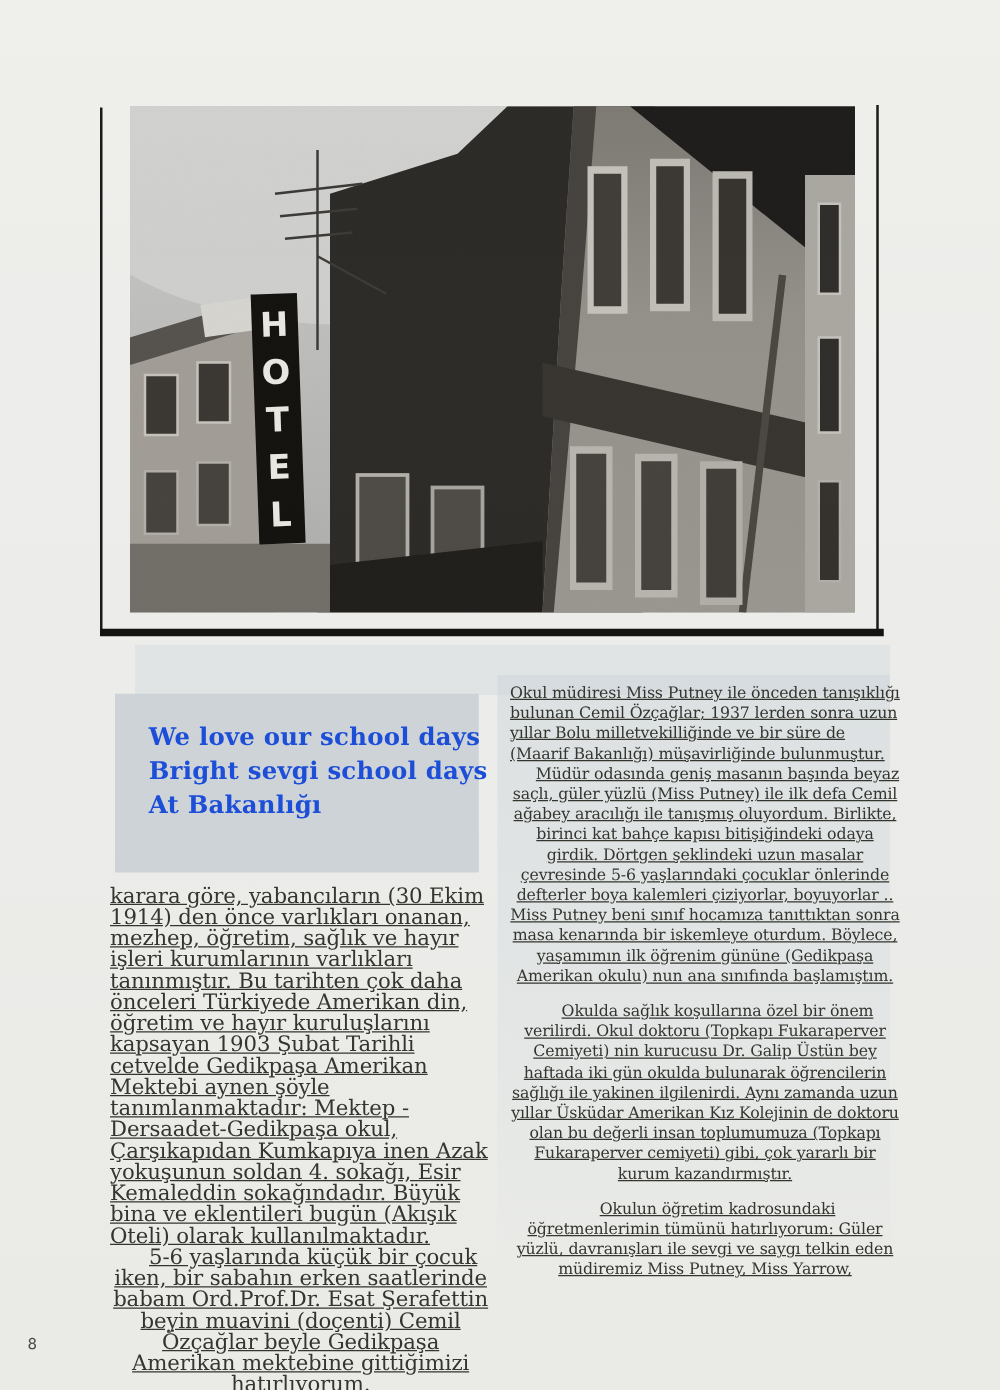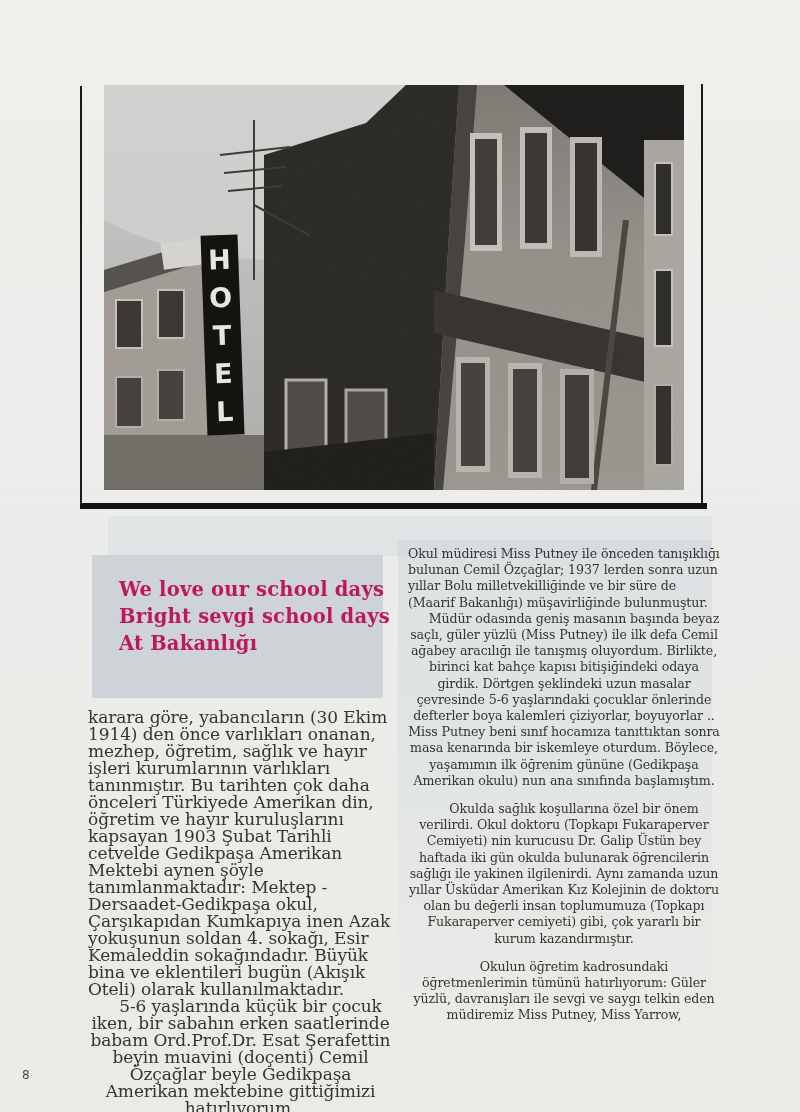--- a/index.html
+++ b/index.html
@@ -35,27 +35,27 @@
   }
   .photo svg{display:block;width:100%;height:100%;}
   
   .poem-box{
     position:absolute;left:92px;top:555px;width:291px;height:143px;
     background:#cdd3d7;
     padding:0;box-sizing:border-box;
   }
   .poem-line{
     margin-left:27px;
-    font-weight:bold;font-size:19.5px;line-height:27px;color:#be185d;
+    font-weight:bold;font-size:19.5px;line-height:27px;color:#1d4ed8;
     letter-spacing:.2px;white-space:nowrap;
   }
   .poem-line:first-child{padding-top:21px;}
   
   .col{position:absolute;color:#34352f;}
-  .col p{margin:0;}
+  .col p{margin:0;text-decoration:underline;}
   .col-left{left:88px;top:709px;width:305px;font-size:17px;line-height:17px;letter-spacing:-.1px;}
   .col-right{left:408px;top:546px;width:312px;font-size:12.6px;line-height:16.2px;letter-spacing:-.1px;}
   .indent{text-indent:20px;text-align:center;}
   .gap-before{margin-top:12px !important;}
   .page-number{
     position:absolute;left:22px;top:1068px;
     font-size:12px;color:#4a4a46;
     font-family:"DejaVu Sans","Liberation Sans",sans-serif;
   }
 </style>

